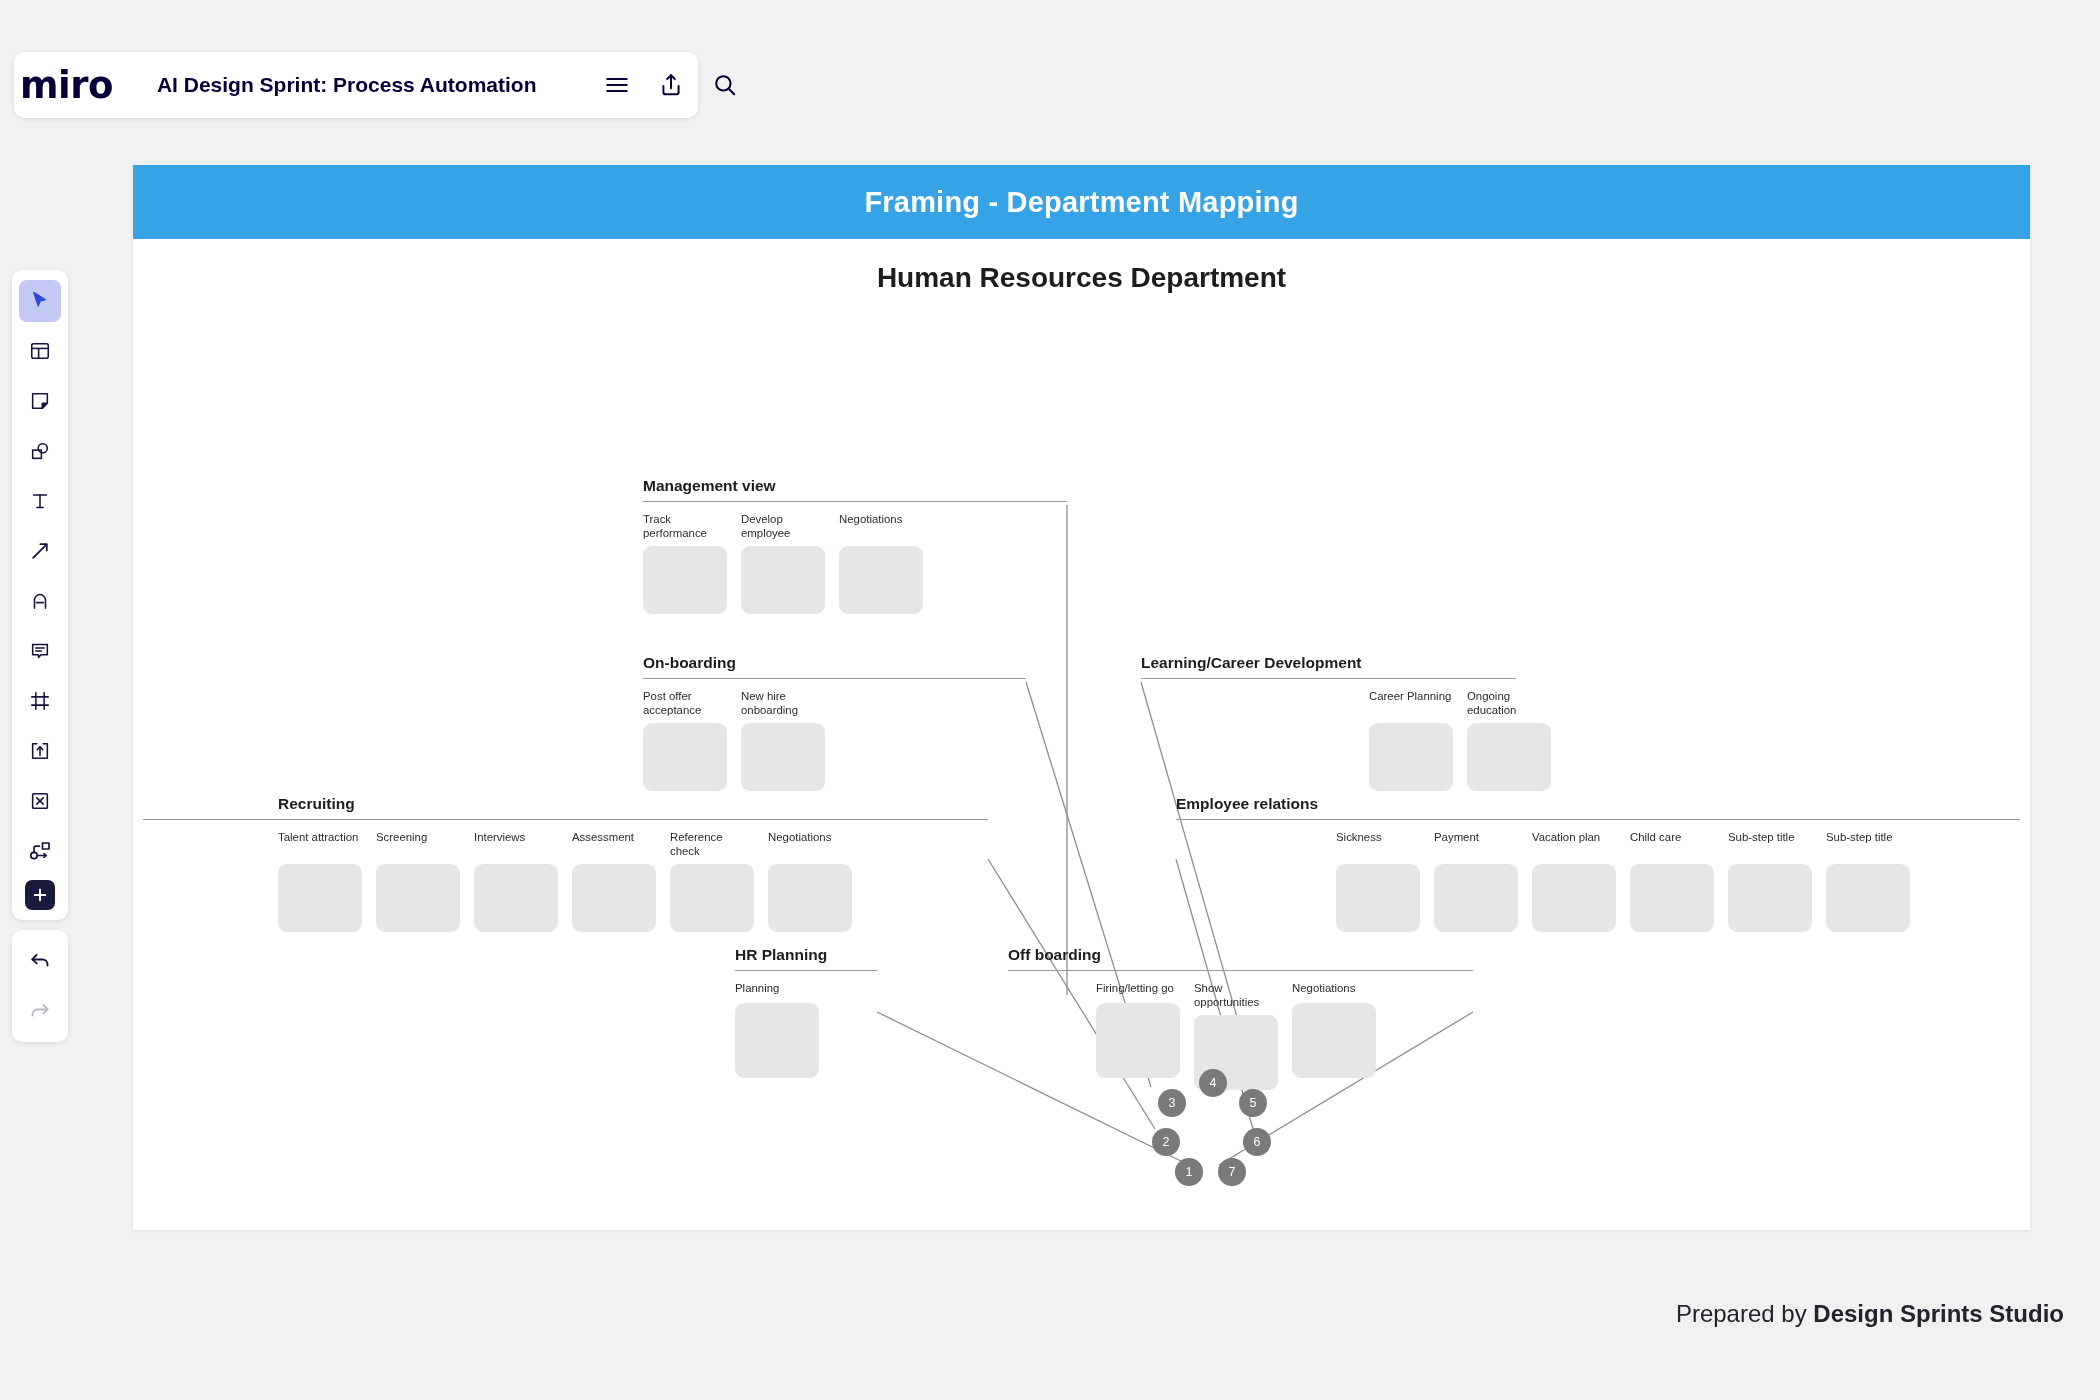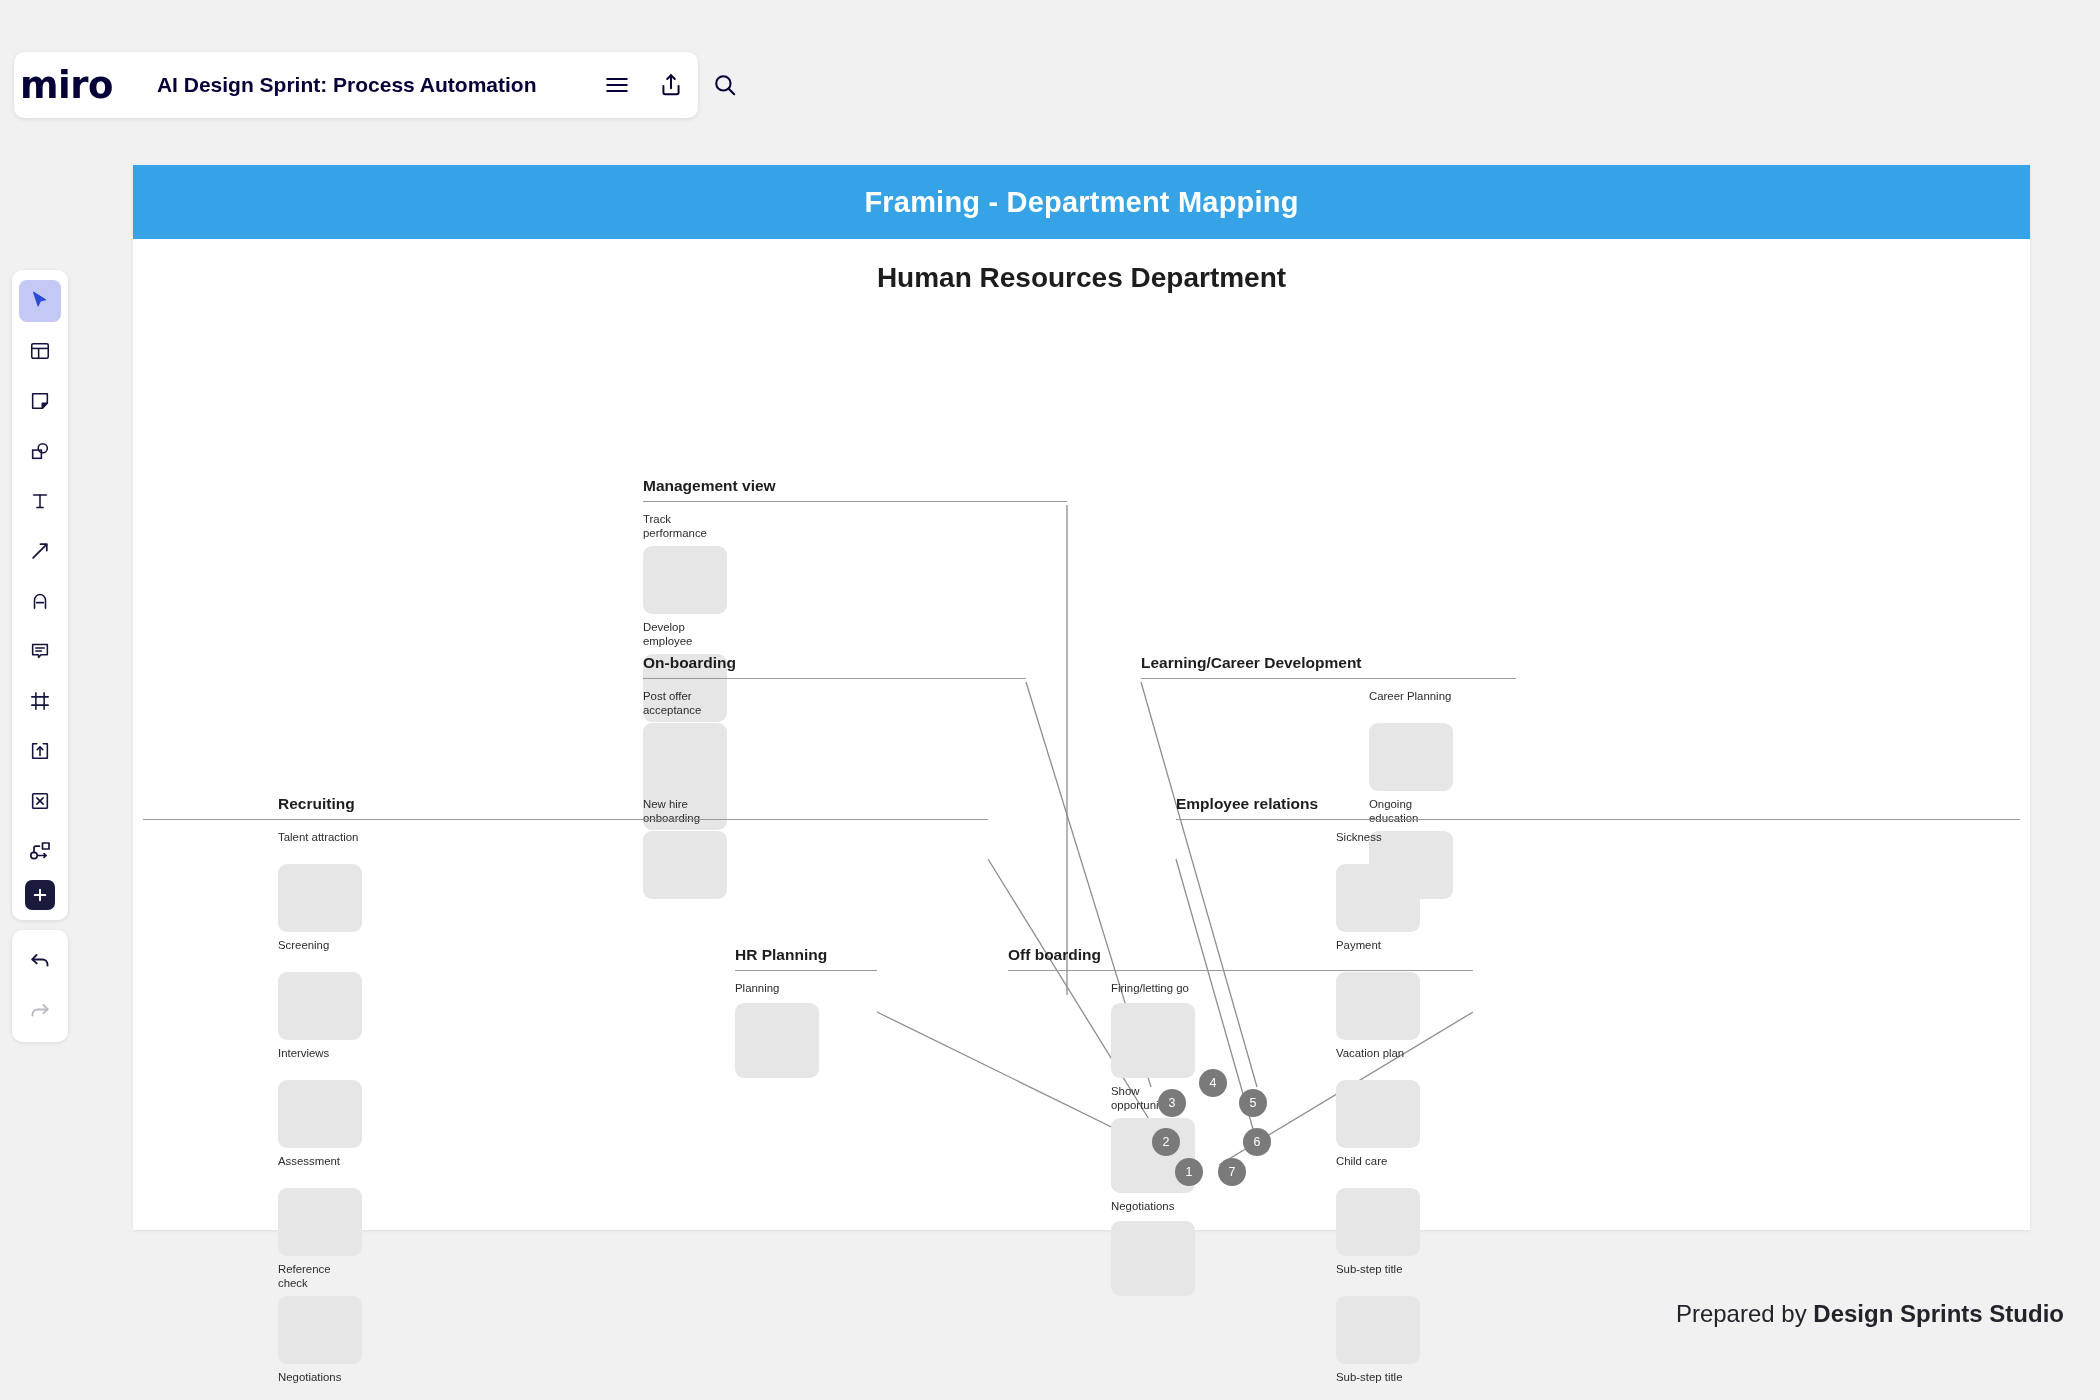--- a/index.html
+++ b/index.html
@@ -80,21 +80,21 @@
   .svg-layer { position: absolute; left: 0; top: 0; width: 1897px; height: 991px; pointer-events: none; }
 
   
   .group { position: absolute; }
   .group-title {
     font-size: 15.5px; font-weight: 700; color: #1d1d1d;
     white-space: nowrap; margin-bottom: 6px;
   }
   .group-title.right { text-align: left; }
   .rule { height: 1px; background: #9a9a9a; width: 100%; }
-  .cards { display: flex; gap: 7px; margin-top: 11px; flex-direction: column; }
+  .cards { display: flex; gap: 14px; margin-top: 11px; }
   .cardcol { width: 84px; }
   .card-label {
     font-size: 11.4px; color: #2b2b2b; line-height: 1.22;
     min-height: 28px; margin-bottom: 5px;
   }
   .card {
     width: 84px; height: 68px;
     background: #e6e6e6; border-radius: 9px;
   }
 
@@ -414,21 +414,21 @@
           <div class="cardcol">
             <div class="card-label" style="min-height:16px;">Planning</div>
             <div class="card" style="height:75px;"></div>
           </div>
         </div>
       </div>
 
       <div class="group" style="left:875px; top:707px; width:465px;">
         <div class="group-title right">Off boarding</div>
         <div class="rule"></div>
-        <div class="cards" style="margin-left:61px;padding-left:42px;">
+        <div class="cards" style="margin-left:46px;padding-left:42px;">
           <div class="cardcol">
             <div class="card-label" style="min-height:16px;">Firing/letting go</div>
             <div class="card" style="height:75px;"></div>
           </div>
           <div class="cardcol">
             <div class="card-label" style="min-height:16px;">Show opportunities</div>
             <div class="card" style="height:75px;"></div>
           </div>
           <div class="cardcol">
             <div class="card-label" style="min-height:16px;">Negotiations</div>

